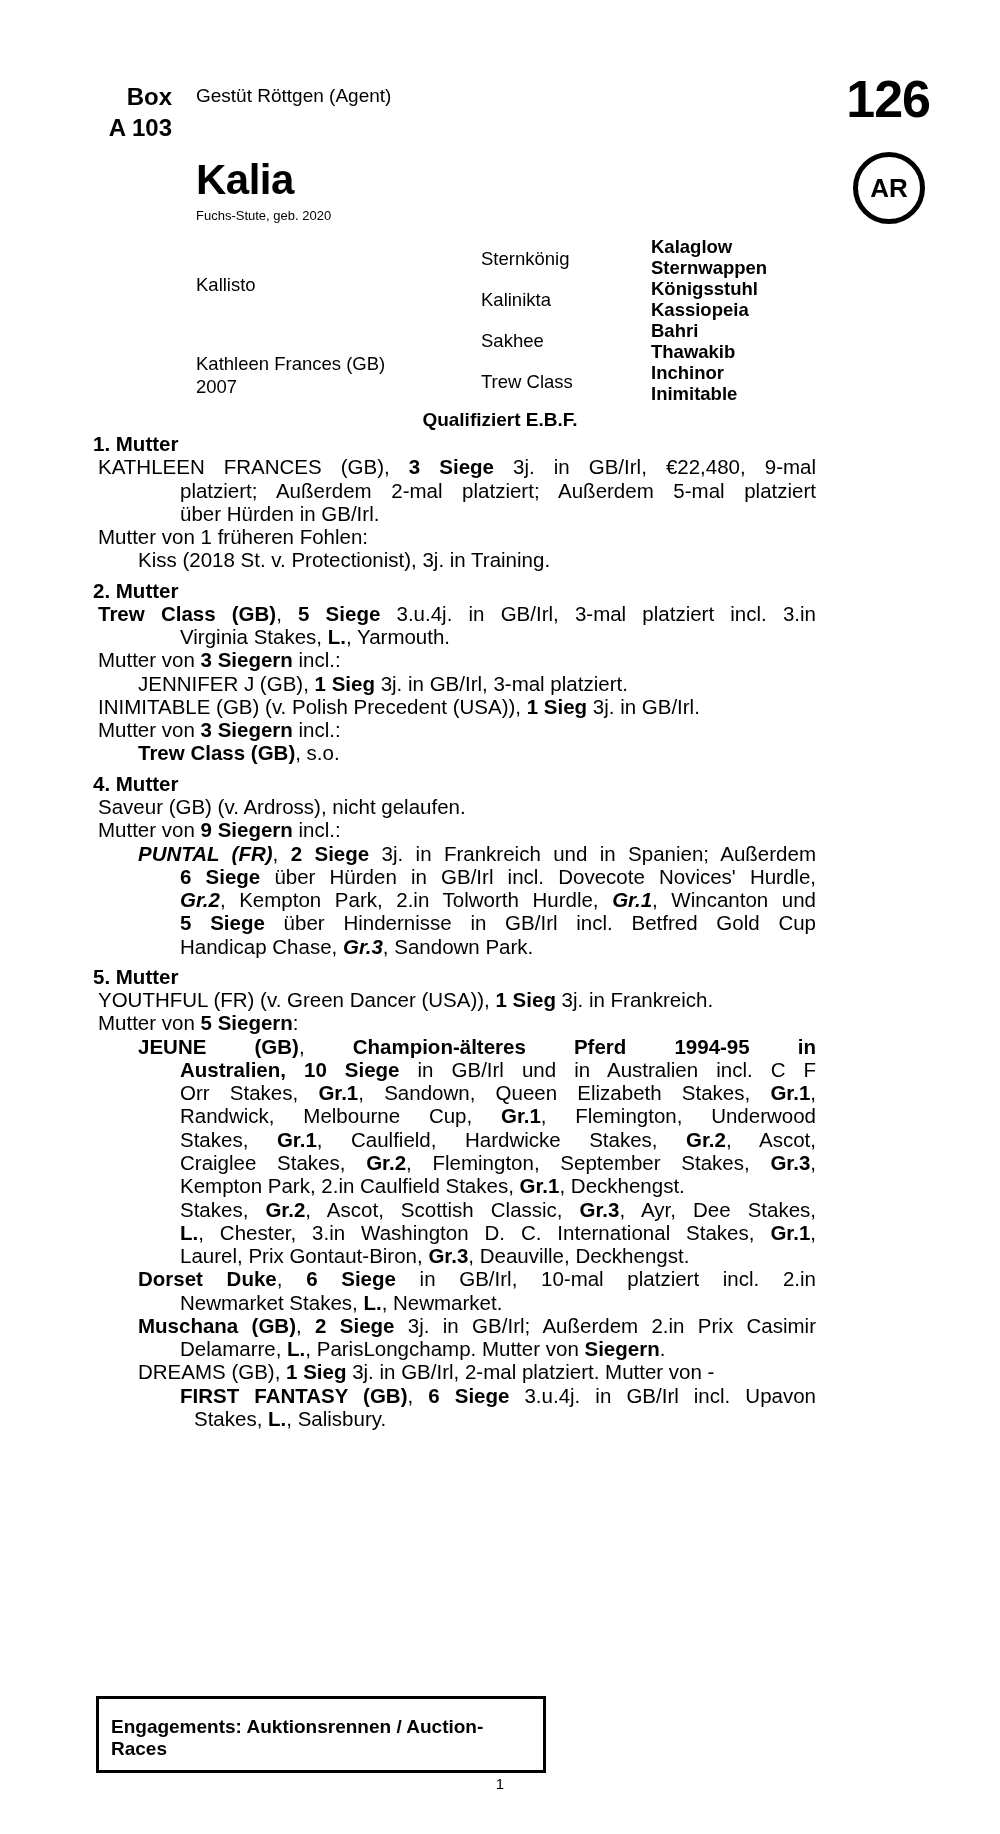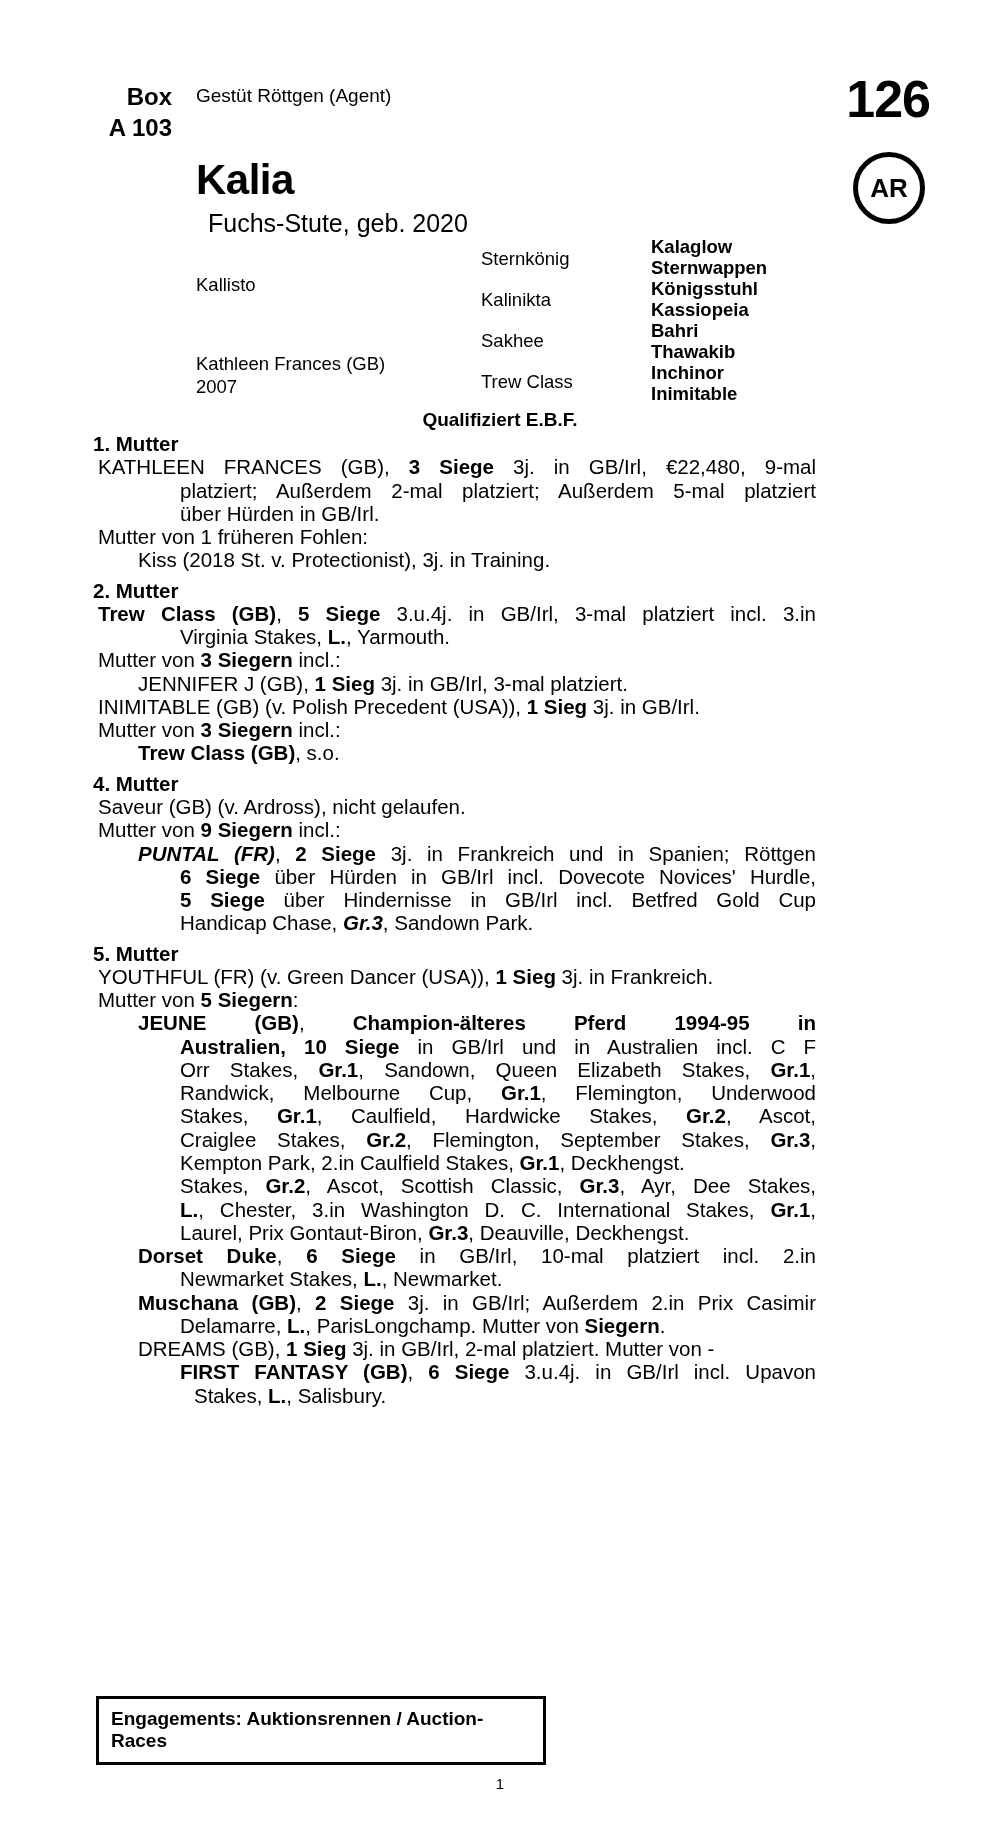--- a/index.html
+++ b/index.html
@@ -77,24 +77,23 @@
     left: 196px;
     top: 158px;
   }
   .horse-name {
     font-size: 42px;
     font-weight: bold;
     line-height: 1.05;
     letter-spacing: -0.5px;
   }
   .horse-desc {
-    font-size: 25px;
+    font-size: 13px;
     margin-top: 6px;
     line-height: 1.2;
-    margin-left: 12px;
   }
 
   
   .pedigree {
     position: absolute;
     left: 196px;
     top: 236px;
     width: 700px;
     height: 170px;
     font-size: 18.5px;
@@ -190,21 +189,21 @@
   .bi { font-weight: bold; font-style: italic; }
 
   
   .engagements {
     position: absolute;
     left: 96px;
     top: 1696px;
     width: 450px;
     border: 3px solid #000;
     box-sizing: border-box;
-    padding: 9px 12px 10px 12px;
+    padding: 17px 12px 10px 12px;
     font-size: 19px;
     font-weight: bold;
   }
   .page-number {
     position: absolute;
     left: 0;
     right: 0;
     top: 1775px;
     text-align: center;
     font-size: 15px;
@@ -273,22 +272,23 @@
     <div class="ln i-1 nojust"><span>Mutter von </span><b>3 Siegern</b><span> incl.:</span></div>
     <div class="ln i-3 nojust"><span>JENNIFER J (GB), </span><b>1 Sieg</b><span> 3j. in GB/Irl, 3-mal platziert.</span></div>
 
     <div class="ln i-1 nojust"><span>INIMITABLE (GB) (v. Polish Precedent (USA)), </span><b>1 Sieg</b><span> 3j. in GB/Irl.</span></div>
     <div class="ln i-1 nojust"><span>Mutter von </span><b>3 Siegern</b><span> incl.:</span></div>
     <div class="ln i-3 nojust"><b>Trew Class (GB)</b><span>, s.o.</span></div>
 
     <div class="sec-head">4. Mutter</div>
     <div class="ln i-1 nojust">Saveur (GB) (v. Ardross), nicht gelaufen.</div>
     <div class="ln i-1 nojust"><span>Mutter von </span><b>9 Siegern</b><span> incl.:</span></div>
-    <div class="ln i-3 just"><span class="bi">PUNTAL (FR)</span><span>, </span><b>2 Siege</b><span> 3j. in Frankreich und in Spanien; Röttgen</span></div>
+    <div class="ln i-3 just"><span class="bi">PUNTAL (FR)</span><span>, </span><b>2 Siege</b><span> 3j. in Frankreich und in Spanien; Außerdem</span></div>
     <div class="ln i-4 just"><b>6 Siege</b><span> über Hürden in GB/Irl incl. Dovecote Novices' Hurdle,</span></div>
+    <div class="ln i-4 just"><span class="bi">Gr.2</span><span>, Kempton Park, 2.in Tolworth Hurdle, </span><span class="bi">Gr.1</span><span>, Wincanton und</span></div>
     <div class="ln i-4 just"><b>5 Siege</b><span> über Hindernisse in GB/Irl incl. Betfred Gold Cup</span></div>
     <div class="ln i-4 nojust"><span>Handicap Chase, </span><span class="bi">Gr.3</span><span>, Sandown Park.</span></div>
 
     <div class="sec-head">5. Mutter</div>
     <div class="ln i-1 nojust"><span>YOUTHFUL (FR) (v. Green Dancer (USA)), </span><b>1 Sieg</b><span> 3j. in Frankreich.</span></div>
     <div class="ln i-1 nojust"><span>Mutter von </span><b>5 Siegern</b><span>:</span></div>
 
     <div class="ln i-3 just"><b>JEUNE (GB)</b><span>, </span><b>Champion-älteres Pferd 1994-95 in</b></div>
     <div class="ln i-4 just"><b>Australien,</b><span> </span><b>10 Siege</b><span> in GB/Irl und in Australien incl. C F</span></div>
     <div class="ln i-4 just"><span>Orr Stakes, </span><b>Gr.1</b><span>, Sandown, Queen Elizabeth Stakes, </span><b>Gr.1</b><span>,</span></div>

